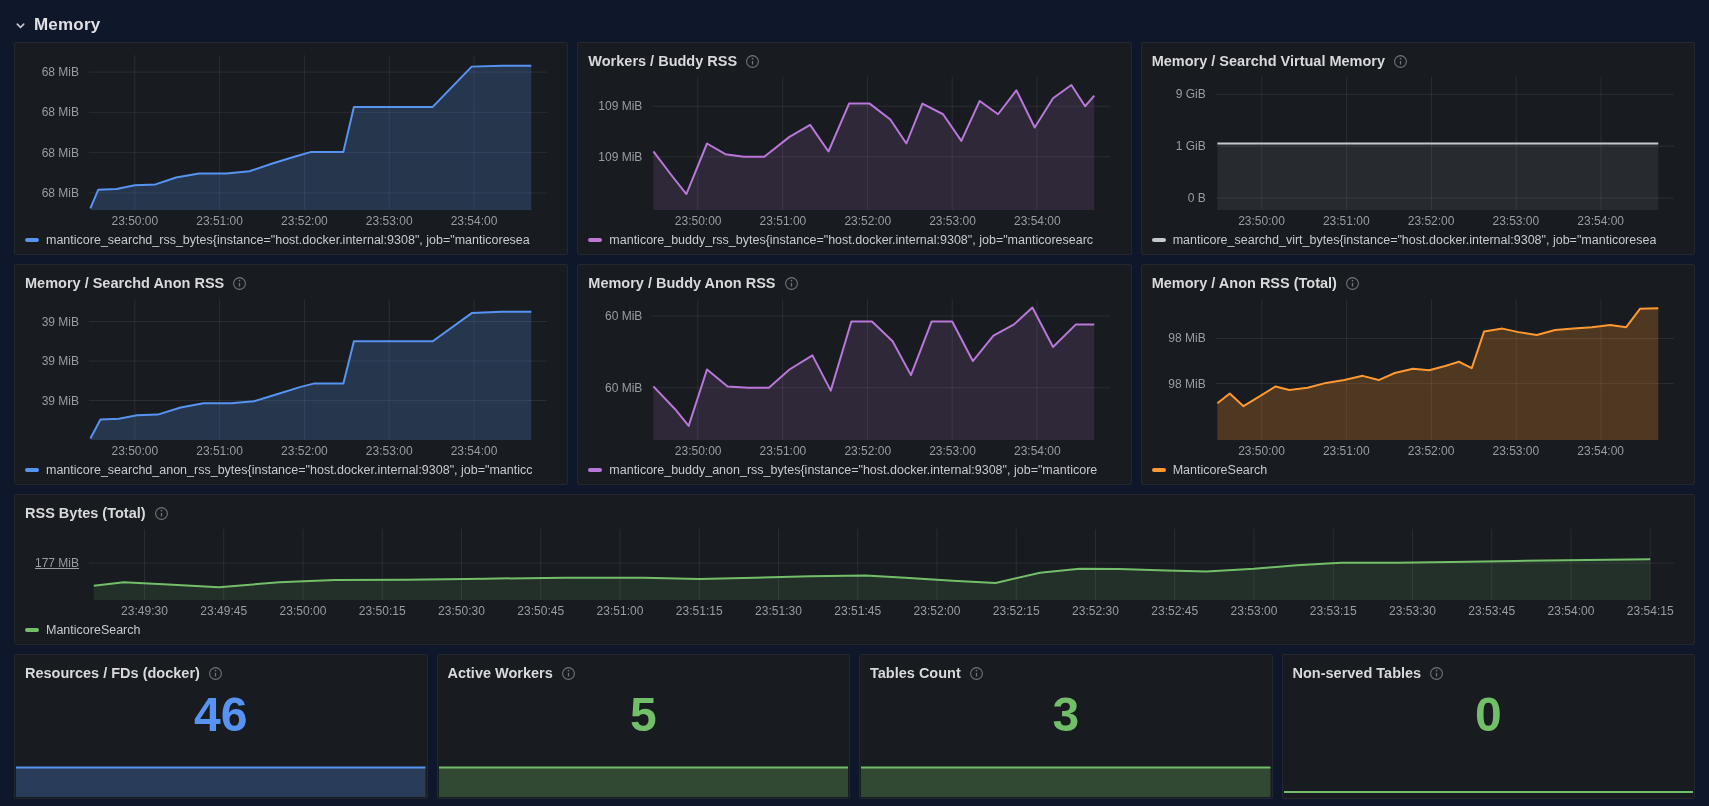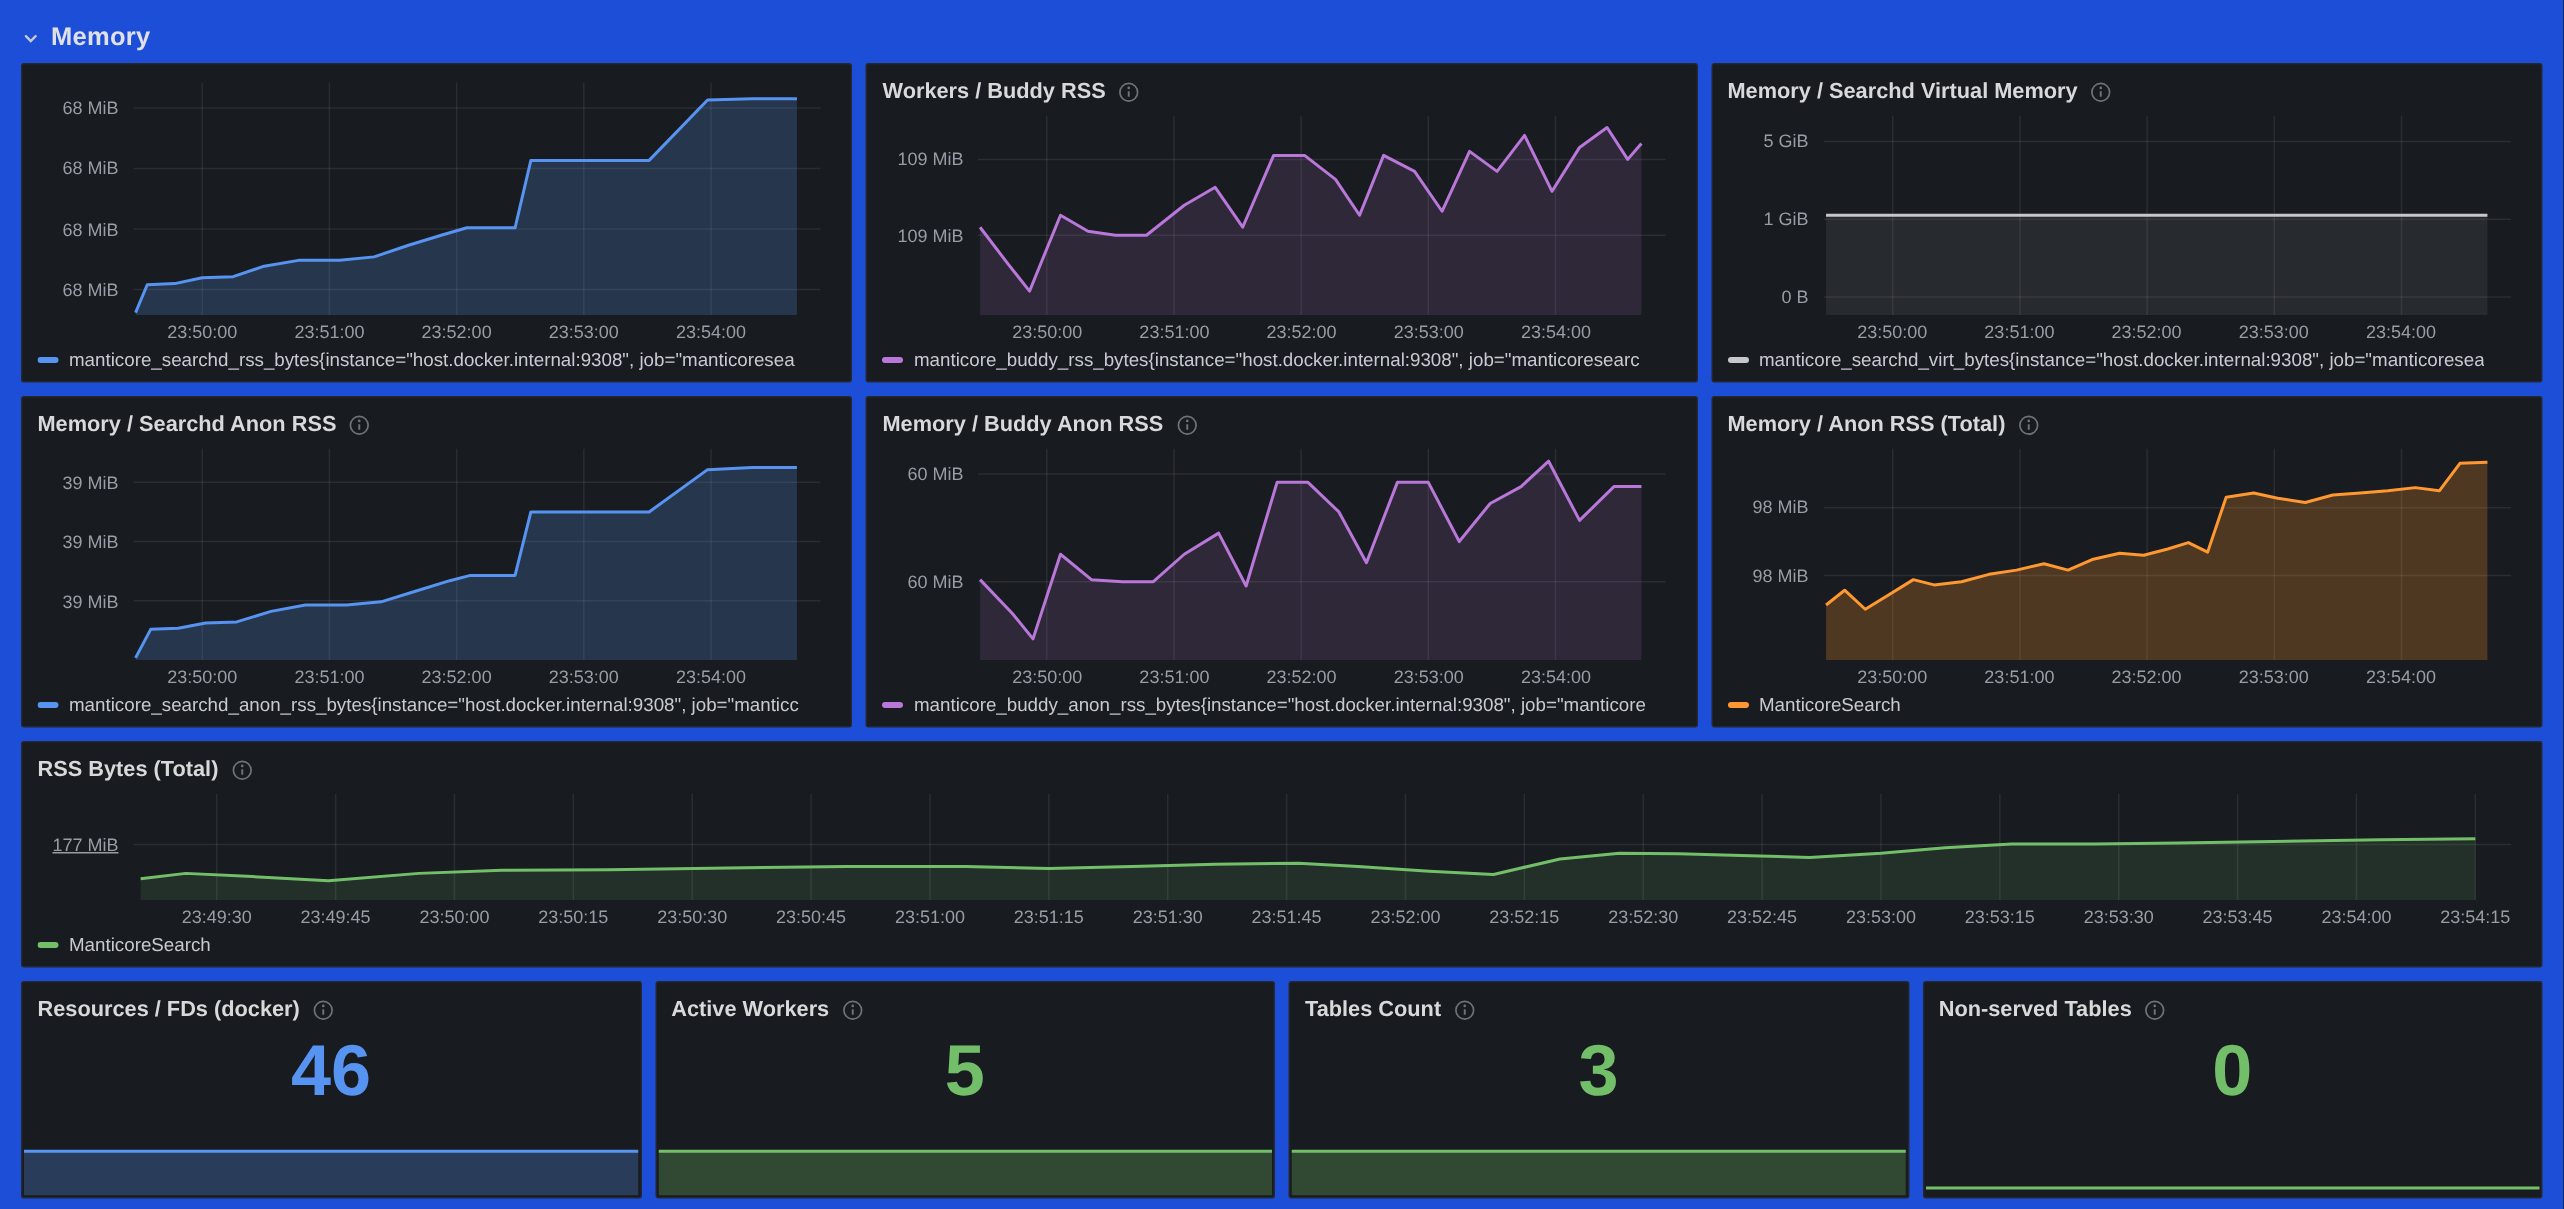--- a/index.html
+++ b/index.html
@@ -1,18 +1,18 @@
 <!DOCTYPE html>
 <html><head>
 <meta charset="utf-8">
 <style>
   html,body{margin:0;padding:0;background:#0b0c0e;}
   .dashboard{
     width:1709px;height:806px;box-sizing:border-box;
-    background:#1d4ed8;position:relative;
+    background:#0f172a;position:relative;
     padding:8px 14px 6px 14px;
     font-family:"Liberation Sans", sans-serif;
     overflow:hidden;
   }
   .section-header{height:34px;display:flex;align-items:center;gap:7px;cursor:pointer;}
   .section-title{color:#e0e1e6;font-size:17px;font-weight:700;letter-spacing:.2px;}
   .chev{display:flex;align-items:center;}
   .row{display:grid;gap:9px;margin-bottom:9px;}
   .row-1{grid-template-columns:repeat(3,1fr);height:213px;}
   .row-2{grid-template-columns:repeat(3,1fr);height:221px;}
@@ -130,21 +130,21 @@
         <span class="info-icon">
             <svg width="15" height="15" viewBox="0 0 16 16">
               <circle cx="8" cy="8" r="6.3" stroke="#8e9097" stroke-width="1.2" fill="none"></circle>
               <line x1="8" y1="7.3" x2="8" y2="11.2" stroke="#8e9097" stroke-width="1.4"></line>
               <circle cx="8" cy="4.9" r="0.95" fill="#8e9097"></circle>
             </svg>
           </span>
       </div>
       <div class="plot">
           <div class="plot-area">
-            <div class="ytick" style="top: 13%;">5 GiB</div>
+            <div class="ytick" style="top: 13%;">9 GiB</div>
             <div class="ytick" style="top: 52%;">1 GiB</div>
             <div class="ytick" style="top: 91%;">0 B</div>
             <div class="xtick" style="left: 10%;">23:50:00</div>
             <div class="xtick" style="left: 28.5%;">23:51:00</div>
             <div class="xtick" style="left: 47%;">23:52:00</div>
             <div class="xtick" style="left: 65.5%;">23:53:00</div>
             <div class="xtick" style="left: 84%;">23:54:00</div>
             <svg viewBox="0 0 100 100" preserveAspectRatio="none">
               <line x1="0" x2="100" y1="13" y2="13" stroke="rgba(204,204,220,0.10)" vector-effect="non-scaling-stroke"></line>
               <line x1="0" x2="100" y1="52" y2="52" stroke="rgba(204,204,220,0.10)" vector-effect="non-scaling-stroke"></line>

